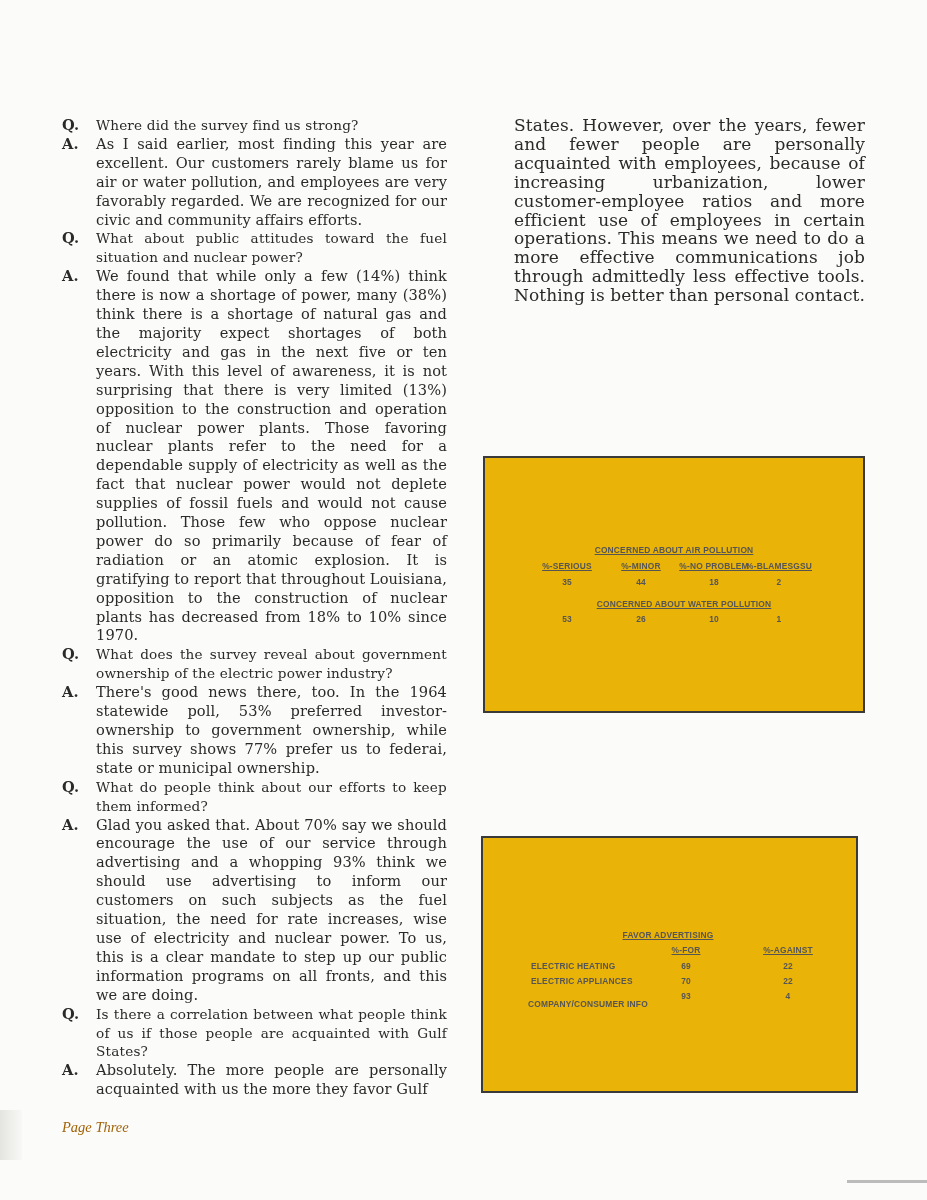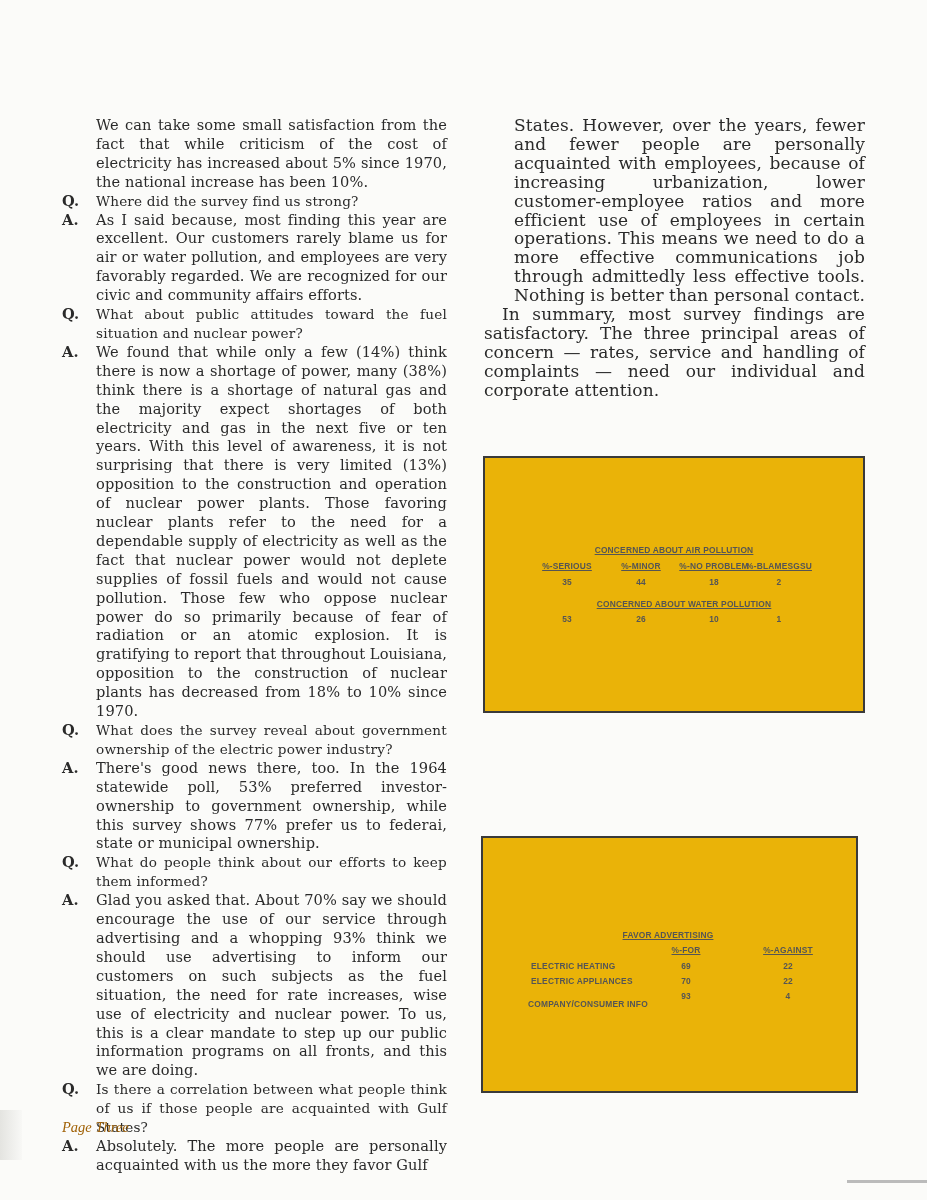--- a/index.html
+++ b/index.html
@@ -45,30 +45,29 @@
       position: absolute; right: 0; top: 1180px; width: 80px; height: 3px;
       background: #bbb;
     }
   </style>
 </head>
 <body>
 
 <div class="page-shadow-left"></div>
 
 <div class="col-left">
-  <p class="para indent-block">We can take some small satisfaction from the fact that while criticism of the cost of electricity has increased about 5% since 1970, the national increase has been 10%.</p>
 
   <div>
     <div class="qa q">
       <span class="lbl">Q.</span>
       <span class="txt">Where did the survey find us strong?</span>
     </div>
     <div class="qa a">
       <span class="lbl">A.</span>
-      <span class="txt">As I said because, most finding this year are excellent. Our customers rarely blame us for air or water pollution, and employees are very favorably regarded. We are recognized for our civic and community affairs efforts.</span>
+      <span class="txt">As I said earlier, most finding this year are excellent. Our customers rarely blame us for air or water pollution, and employees are very favorably regarded. We are recognized for our civic and community affairs efforts.</span>
     </div>
   </div>
 
   <div>
     <div class="qa q">
       <span class="lbl">Q.</span>
       <span class="txt">What about public attitudes toward the fuel situation and nuclear power?</span>
     </div>
     <div class="qa a">
       <span class="lbl">A.</span>
@@ -105,21 +104,20 @@
     </div>
     <div class="qa a">
       <span class="lbl">A.</span>
       <span class="txt">Absolutely. The more people are personally acquainted with us the more they favor Gulf</span>
     </div>
   </div>
 </div>
 
 <div class="col-right">
   <p class="para indent-block" style="padding-left:30px;">States. However, over the years, fewer and fewer people are personally acquainted with employees, because of increasing urbanization, lower customer-employee ratios and more efficient use of employees in certain operations. This means we need to do a more effective communications job through admittedly less effective tools. Nothing is better than personal contact.</p>
-  <p class="para" style="text-indent:18px; margin-left:0;">In summary, most survey findings are satisfactory. The three principal areas of concern — rates, service and handling of complaints — need our individual and corporate attention.</p>
 </div>
 
 <div class="box box1">
   <div class="title" style="left:0; right:0; top:87px;">CONCERNED ABOUT AIR POLLUTION</div>
 
   <div class="cell u" style="left:52px; width:60px; top:103px;">%-SERIOUS</div>
   <div class="cell u" style="left:126px; width:60px; top:103px;">%-MINOR</div>
   <div class="cell u" style="left:184px; width:90px; top:103px;">%-NO PROBLEM</div>
   <div class="cell u" style="left:259px; width:70px; top:103px;">%-BLAMESGSU</div>
 

